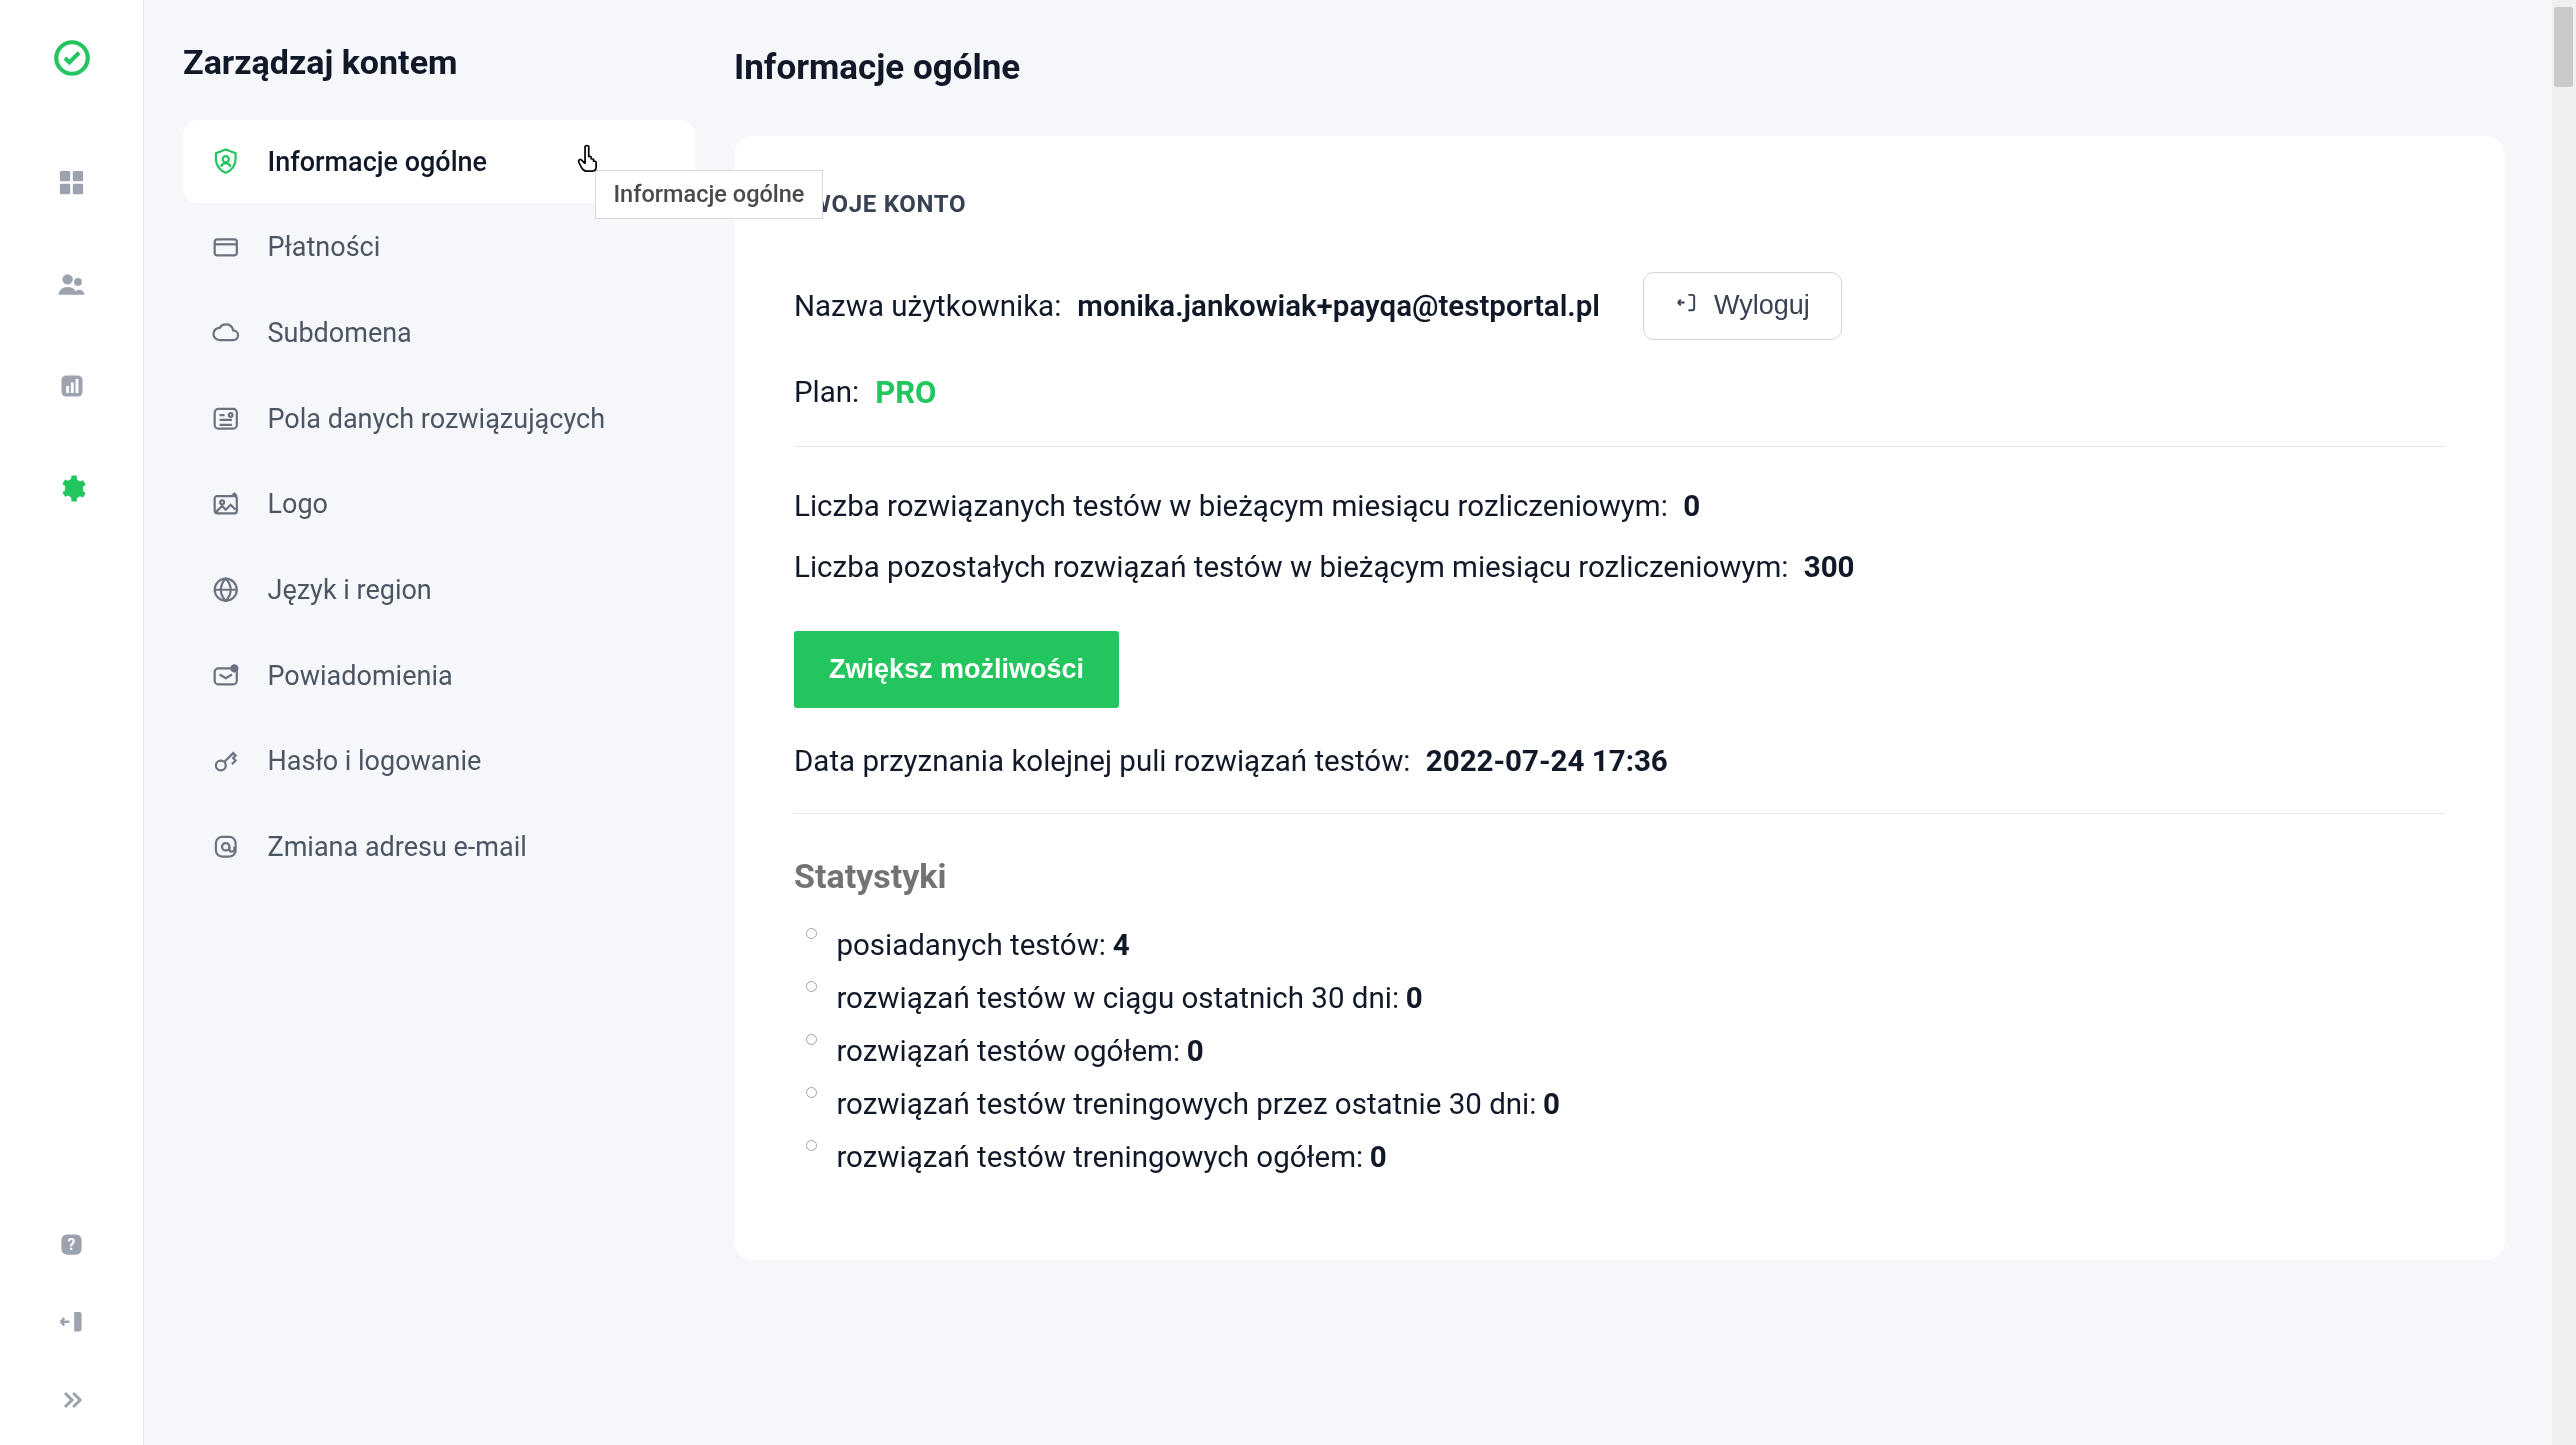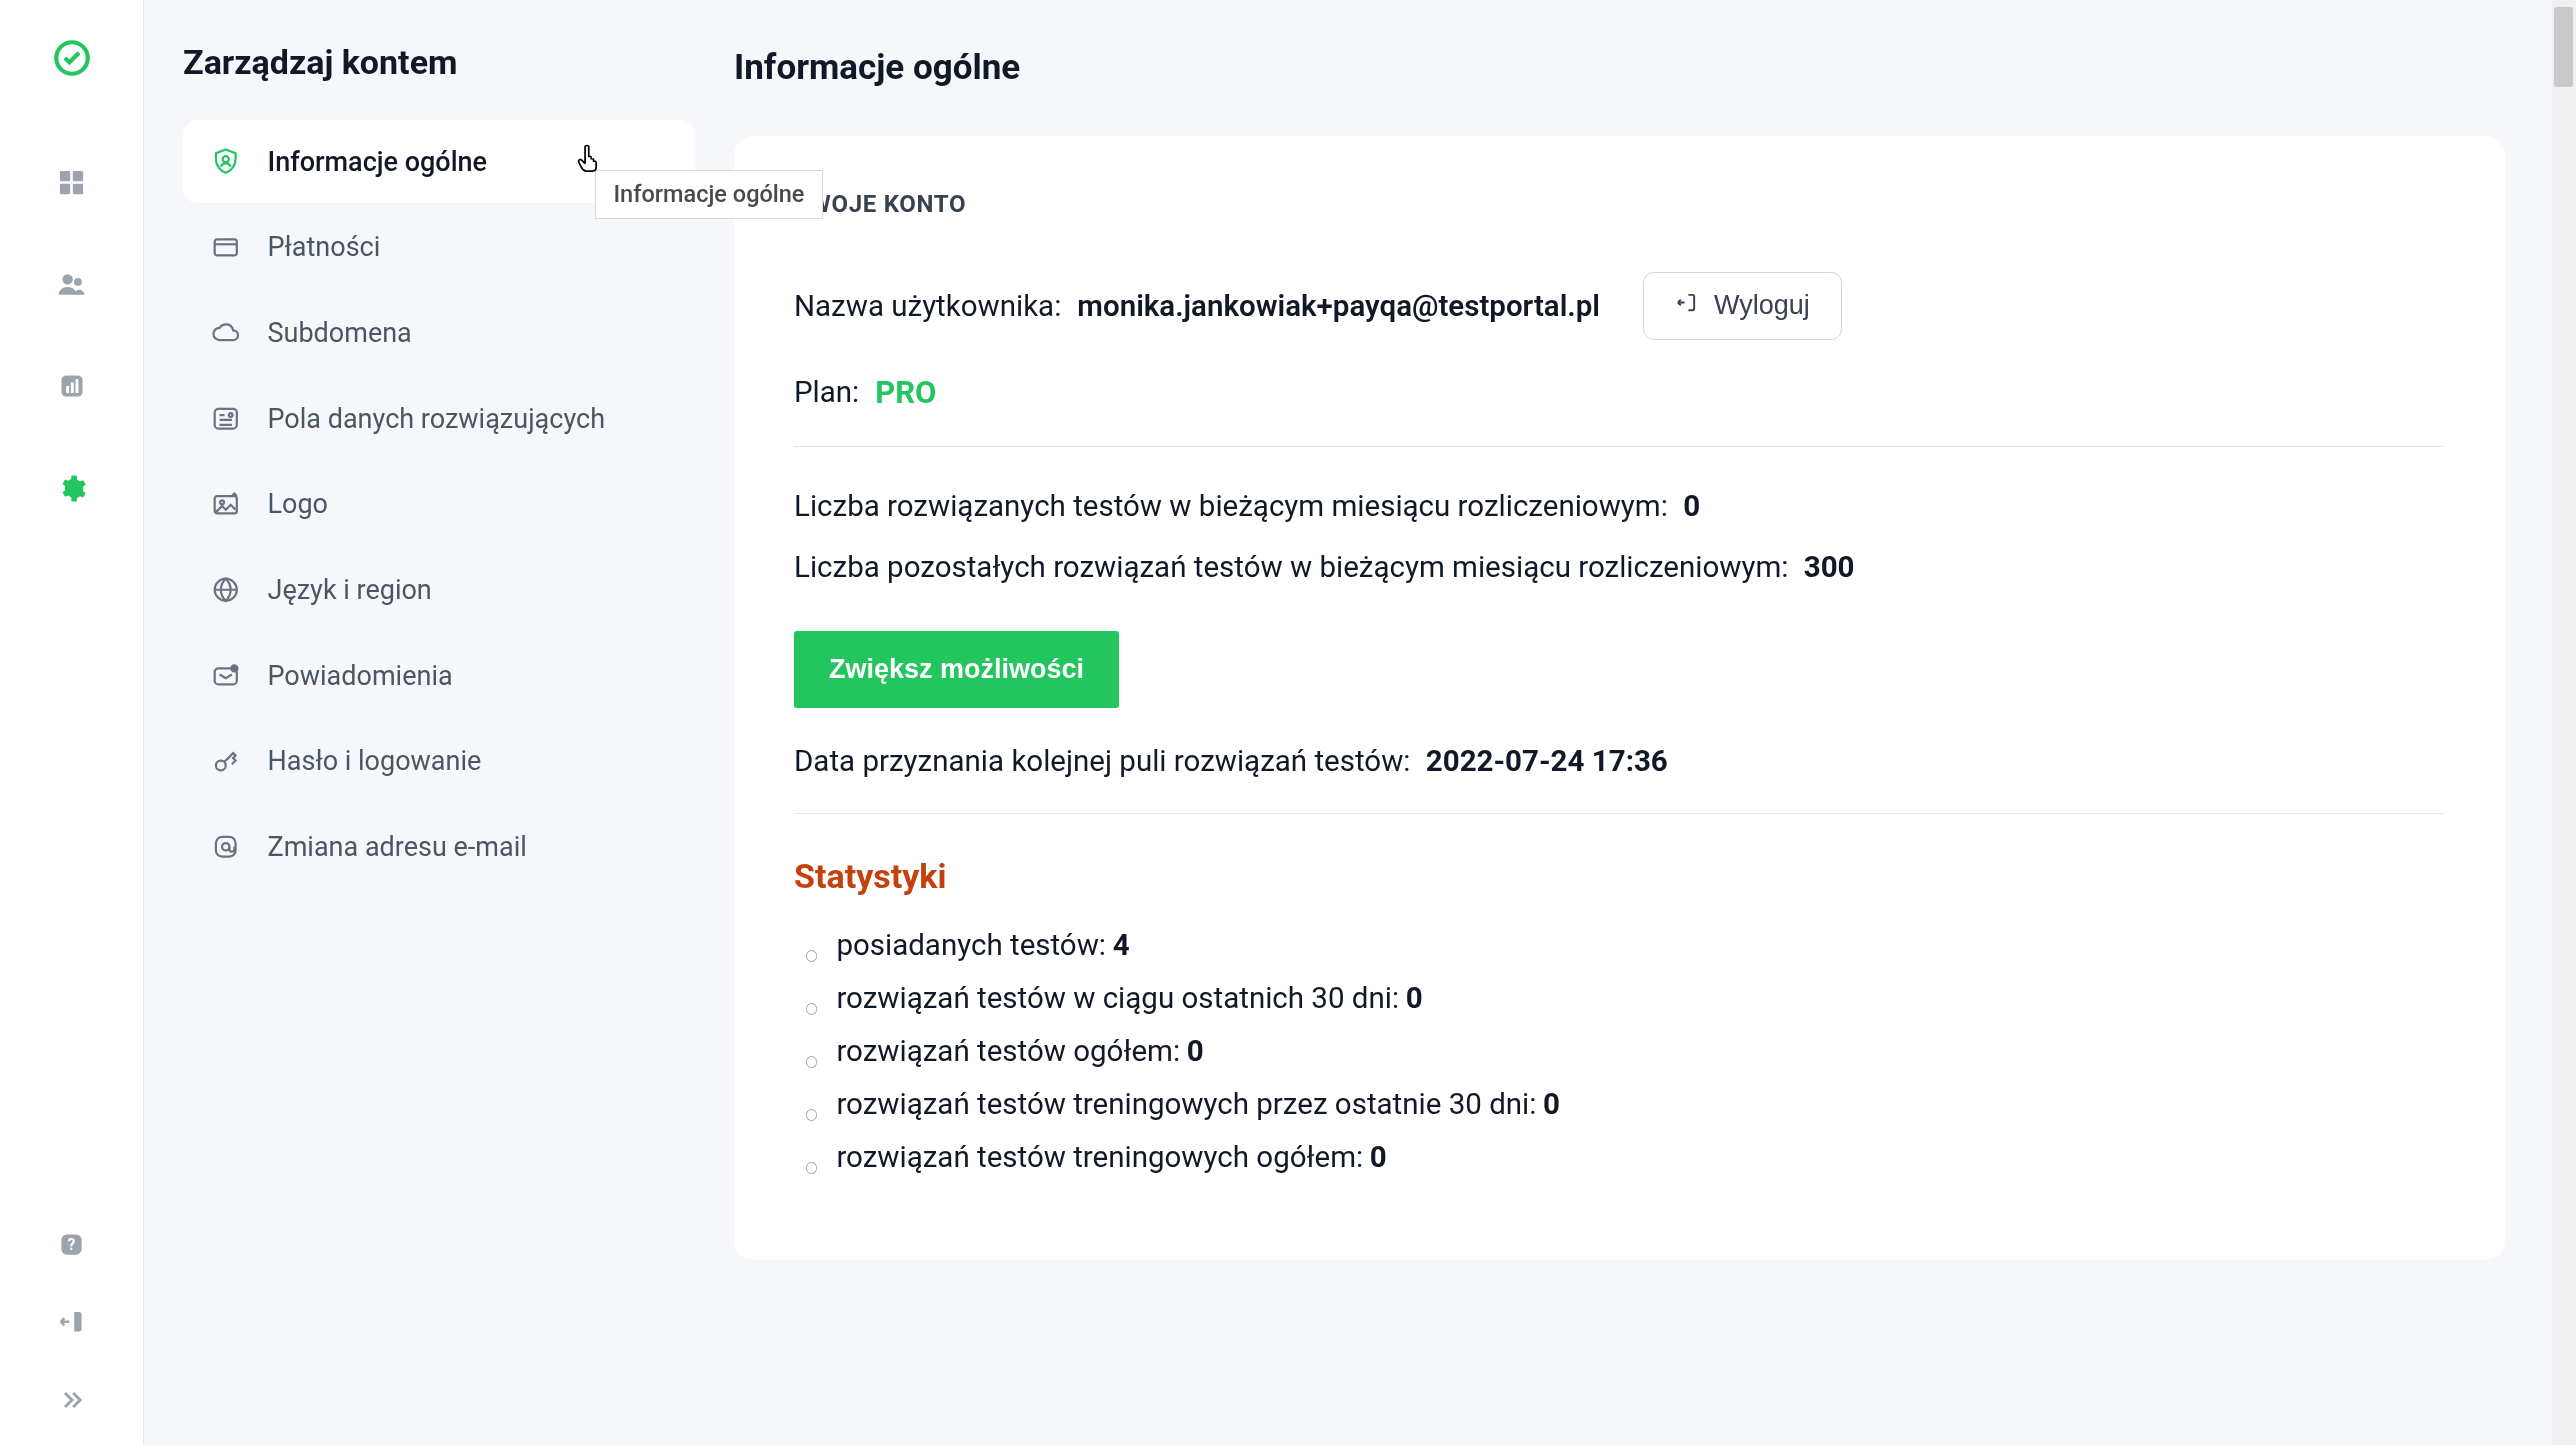--- a/index.html
+++ b/index.html
@@ -126,23 +126,23 @@
     background:#22c55e;
     color:#ffffff;
     font-size:27px;
     font-weight:600;
     padding:23px 35px;
     border:none;
     border-radius:3px;
     cursor:pointer;
     margin:20px 0 36px 0;
   }
-  .stats-heading { font-size:34px; font-weight:700; color:#c2410c; margin-bottom:32px; }
+  .stats-heading { font-size:34px; font-weight:700; color:#737373; margin-bottom:32px; }
   ul.stats { list-style:none; padding-left:12px; }
-  ul.stats li { font-size:29.5px; color:#111827; margin-bottom:19px; display:flex; align-items:flex-end; }
+  ul.stats li { font-size:29.5px; color:#111827; margin-bottom:19px; display:flex; align-items:flex-start; }
   ul.stats li::before { content:""; width:9.4px; height:9.4px; border:1.3px solid #9ca3af; border-radius:50%; margin-right:19px; flex-shrink:0; }
   ul.stats .value { font-weight:700; margin-left:6.7px; }
 
   
   .scrollbar { position:fixed; top:0; right:0; width:24px; height:100%; background:#f0f0f0; }
   .scrollbar-track { position:absolute; right:2.7px; top:6.7px; width:19px; height:80px; background:#c9c9c9; border-radius:2.7px; }
 </style>
 </head>
 <body>
 

